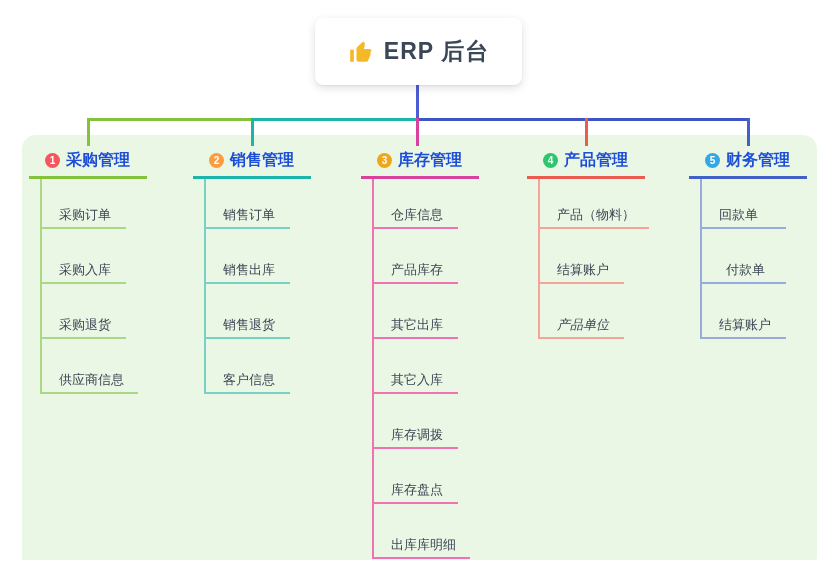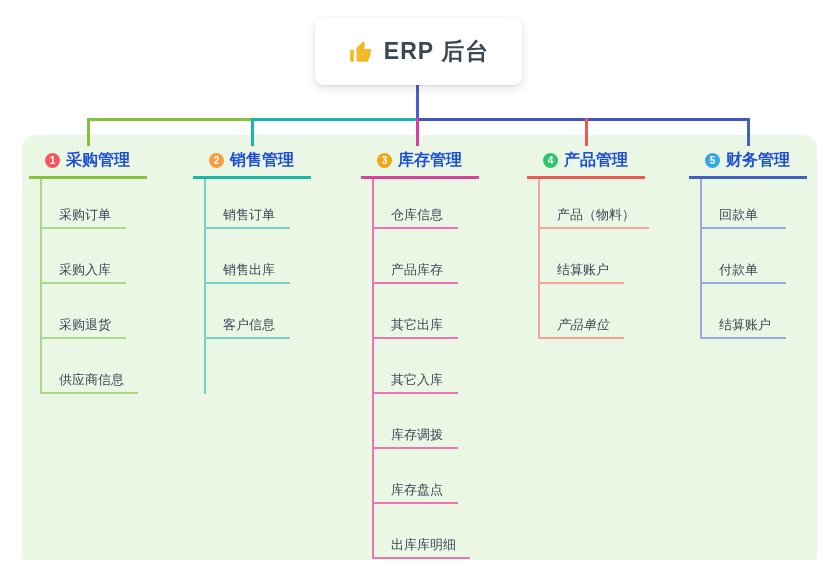--- a/index.html
+++ b/index.html
@@ -105,20 +105,23 @@
         </div>
         <div class="items">
           <div class="spine" style="background: rgb(121, 208, 197); height: 215px;"></div>
           <div class="item first" style="border-bottom-color: rgb(121, 208, 197);">
             <span class="item-label">销售订单</span>
           </div>
           <div class="item" style="border-bottom-color: rgb(121, 208, 197);">
             <span class="item-label">销售出库</span>
           </div>
           <div class="item" style="border-bottom-color: rgb(121, 208, 197);">
+            <span class="item-label">销售退货</span>
+          </div>
+          <div class="item" style="border-bottom-color: rgb(121, 208, 197);">
             <span class="item-label">客户信息</span>
           </div>
         </div>
       </div>
       <div class="branch" style="left: 361px; top: 145px;">
         <div class="branch-header" style="border-bottom-color: rgb(216, 65, 158);">
           <span class="badge" style="background: rgb(241, 166, 25);">3</span>
           <span class="branch-label">库存管理</span>
         </div>
         <div class="items">
@@ -167,21 +170,21 @@
       <div class="branch" style="left: 689px; top: 145px;">
         <div class="branch-header" style="border-bottom-color: rgb(65, 97, 198);">
           <span class="badge" style="background: rgb(53, 167, 229);">5</span>
           <span class="branch-label">财务管理</span>
         </div>
         <div class="items">
           <div class="spine" style="background: rgb(151, 171, 223); height: 160px;"></div>
           <div class="item first" style="border-bottom-color: rgb(151, 171, 223); text-align: center;">
             <span class="item-label">回款单</span>
           </div>
-          <div class="item" style="border-bottom-color: rgb(151, 171, 223);">
+          <div class="item" style="border-bottom-color: rgb(151, 171, 223); justify-content: center;">
             <span class="item-label">付款单</span>
           </div>
           <div class="item" style="border-bottom-color: rgb(151, 171, 223);">
             <span class="item-label">结算账户</span>
           </div>
         </div>
       </div>
     </div>
 
 </div>

